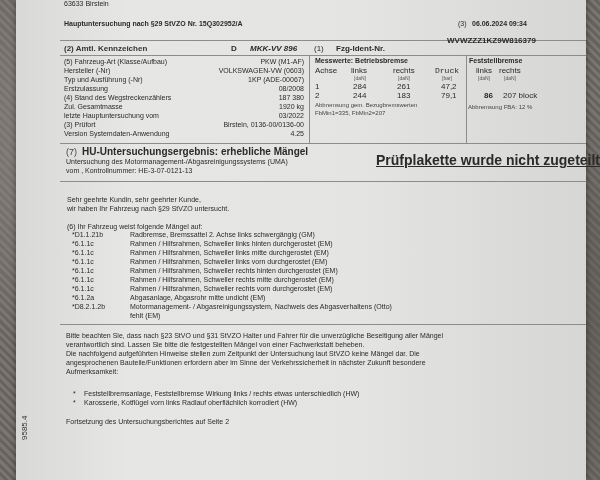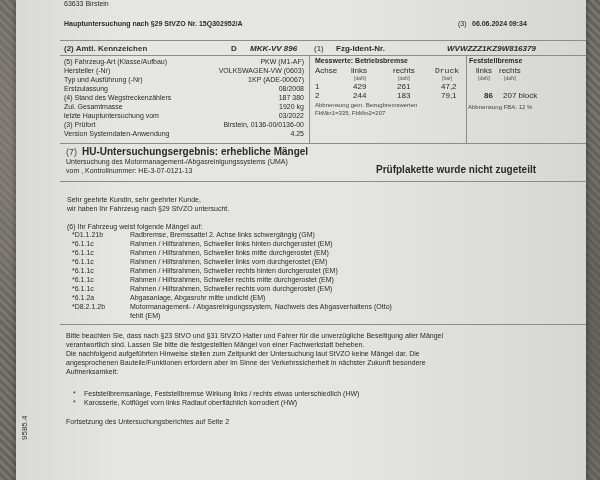--- a/index.html
+++ b/index.html
@@ -34,21 +34,21 @@
 <span class="abs f7 b" style="left:64px;top:20px;">Hauptuntersuchung nach §29 StVZO Nr. 15Q302952/A</span>
 <span class="abs f7" style="left:458px;top:20px;">(3)</span>
 <span class="abs f7 b" style="left:472px;top:20px;">06.06.2024 09:34</span>
 
 <div class="hline" style="left:60px;top:40px;width:526px;"></div>
 <span class="abs f8 b" style="left:64px;top:44px;color:#333;">(2) Amtl. Kennzeichen</span>
 <span class="abs f8 b" style="left:231px;top:44px;">D</span>
 <span class="abs f8 b" style="left:250px;top:44px;font-style:italic;">MKK-VV 896</span>
 <span class="abs f8" style="left:314px;top:44px;">(1)</span>
 <span class="abs f8 b" style="left:336px;top:44px;">Fzg-Ident-Nr.</span>
-<span class="abs f8 b" style="left:447px;top:44px;font-style:italic;">WVWZZZ1KZ9W816379</span>
+<span class="abs f8 b" style="left:447px;top:36px;">WVWZZZ1KZ9W816379</span>
 <div class="hline" style="left:60px;top:55px;width:526px;"></div>
 
 <div>
   <div class="kv" style="top:58px;">
       <span>(5) Fahrzeug-Art (Klasse/Aufbau)</span>
       <span>PKW (M1-AF)</span>
     </div>
   <div class="kv" style="top:67px;">
       <span>Hersteller (-Nr)</span>
       <span>VOLKSWAGEN-VW (0603)</span>
@@ -90,21 +90,21 @@
   <span class="abs f7 b" style="left:315px;top:57px;">Messwerte: Betriebsbremse</span>
   <span class="abs f8" style="left:315px;top:66px;">Achse</span>
   <span class="abs f8" style="left:351px;top:66px;">links</span>
   <span class="abs f8" style="left:393px;top:66px;">rechts</span>
   <span class="abs f8" style="left:435px;top:66px;font-family:Liberation Mono, monospace;">Druck</span>
   <span class="abs f5" style="left:354px;top:75px;color:#555;">[daN]</span>
   <span class="abs f5" style="left:398px;top:75px;color:#555;">[daN]</span>
   <span class="abs f5" style="left:442px;top:75px;color:#555;">[bar]</span>
 
   <span class="abs f8" style="left:315px;top:82px;">1</span>
-  <span class="abs f8" style="left:353px;top:82px;">429</span>
+  <span class="abs f8" style="left:353px;top:82px;">284</span>
   <span class="abs f8" style="left:397px;top:82px;">261</span>
   <span class="abs f8" style="left:441px;top:82px;">47,2</span>
 
   <span class="abs f8" style="left:315px;top:91px;">2</span>
   <span class="abs f8" style="left:353px;top:91px;">244</span>
   <span class="abs f8" style="left:397px;top:91px;">183</span>
   <span class="abs f8" style="left:441px;top:91px;">79,1</span>
 
   <span class="abs f6" style="left:315px;top:102px;color:#444;">Abbremsung gem. Bezugbremswerten</span>
   <span class="abs f6" style="left:315px;top:110px;color:#444;">FbMin1=335, FbMin2=207</span>
@@ -118,21 +118,21 @@
   <span class="abs f5" style="left:504px;top:75px;color:#555;">[daN]</span>
   <span class="abs f8" style="left:484px;top:91px;font-weight:bold;">86</span>
   <span class="abs f8" style="left:503px;top:91px;">207 block</span>
   <span class="abs f6" style="left:468px;top:104px;color:#444;">Abbremsung FBA: 12 %</span>
 </div>
 
 <div class="hline" style="left:60px;top:143px;width:526px;"></div>
 
 <span class="abs" style="left:66px;top:147px;font-size:9px;color:#444;">(7)</span>
 <span class="abs b" style="left:82px;top:146px;font-size:10px;">HU-Untersuchungsergebnis: erhebliche Mängel</span>
-<span class="abs b" style="left:376px;top:164px;font-size:10px;">Prüfplakette wurde nicht zugeteilt</span>
+<span class="abs b" style="left:376px;top:152px;font-size:14px;text-decoration:underline;">Prüfplakette wurde nicht zugeteilt</span>
 <span class="abs f7" style="left:66px;top:158px;">Untersuchung des Motormanagement-/Abgasreinigungssystems (UMA)</span>
 <span class="abs f7" style="left:66px;top:167px;">vom , Kontrollnummer: HE-3-07-0121-13</span>
 <div class="hline" style="left:60px;top:181px;width:526px;"></div>
 
 <span class="abs f7" style="left:67px;top:196px;">Sehr geehrte Kundin, sehr geehrter Kunde,</span>
 <span class="abs f7" style="left:67px;top:205px;">wir haben Ihr Fahrzeug nach §29 StVZO untersucht.</span>
 <span class="abs f7" style="left:67px;top:223px;">(6) Ihr Fahrzeug weist folgende Mängel auf:</span>
 
 <div>
   <div class="def-row" style="top:231px;">

